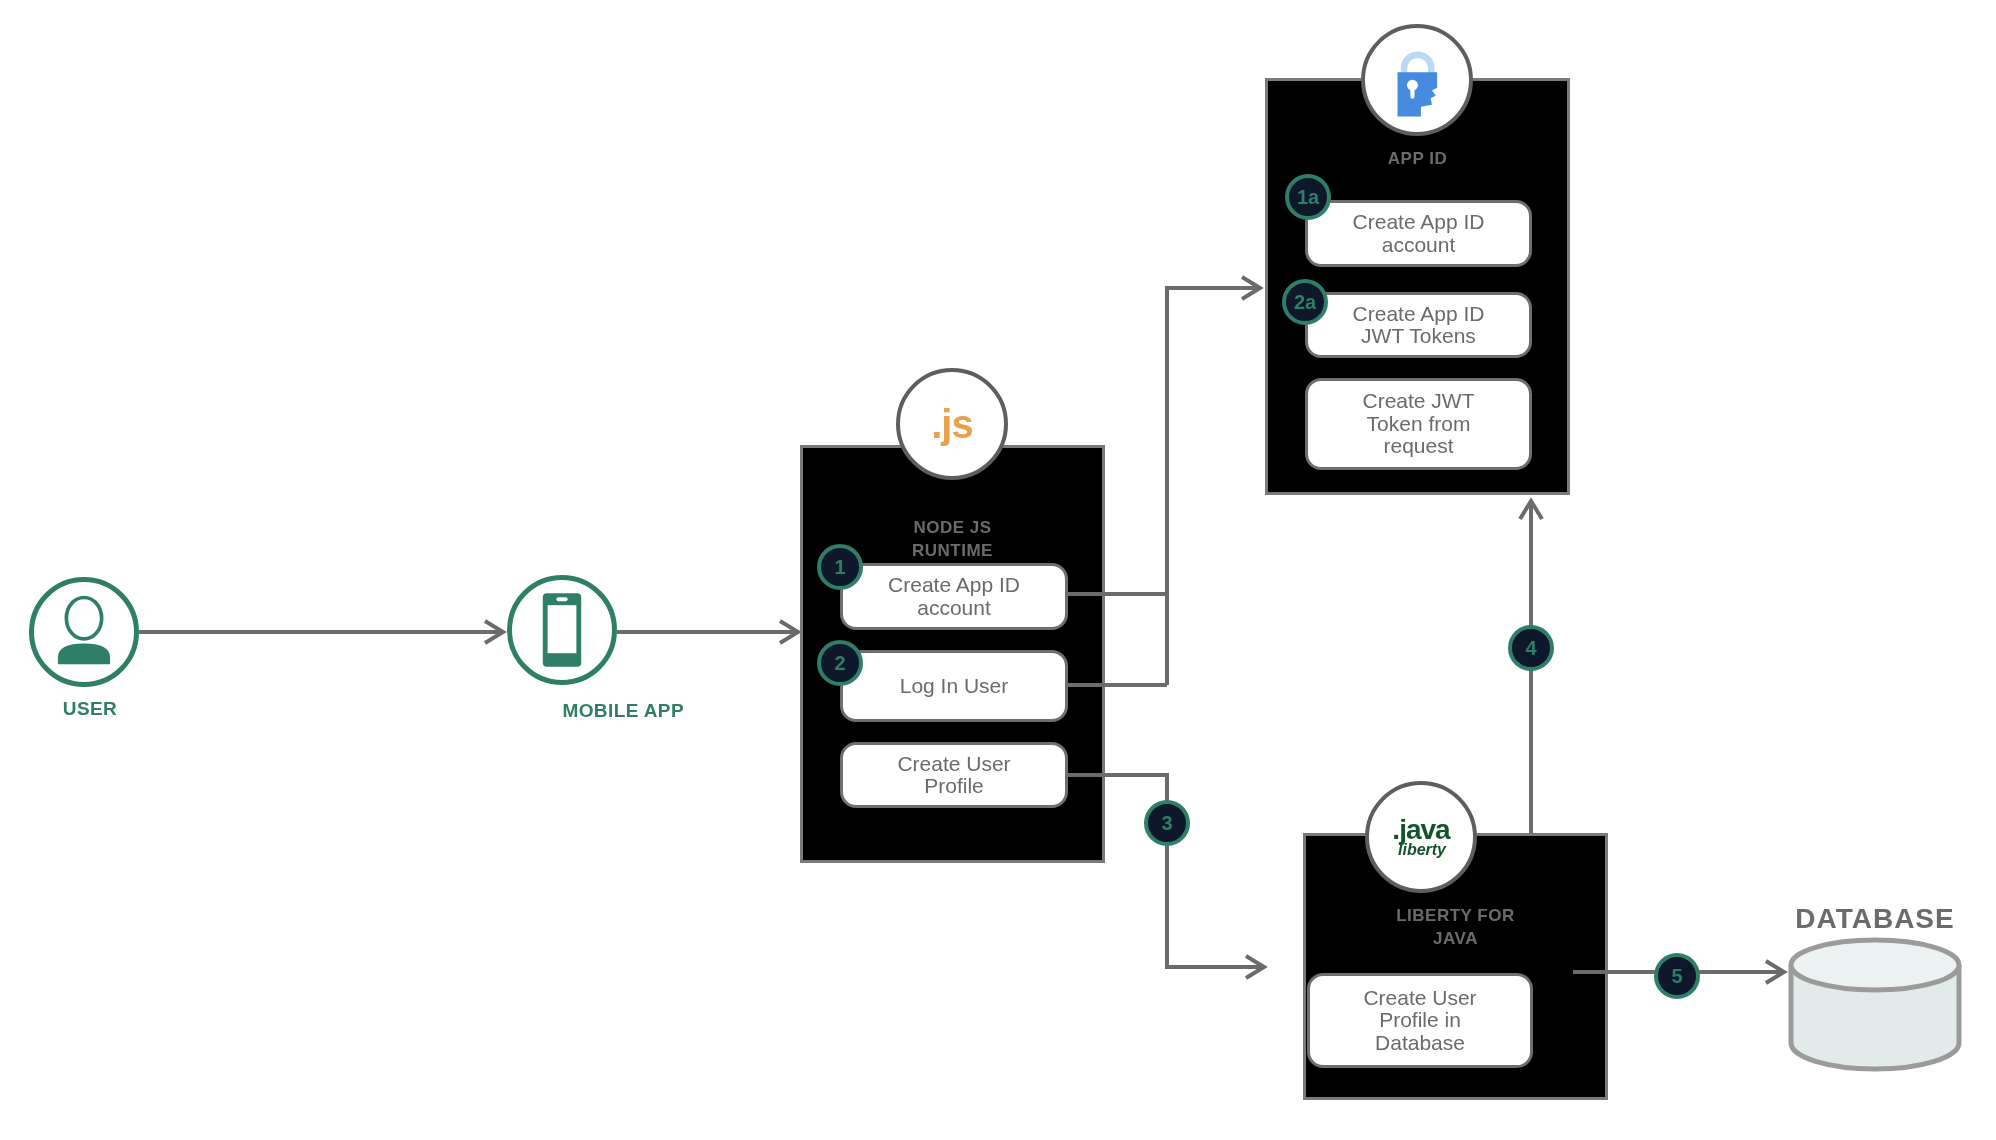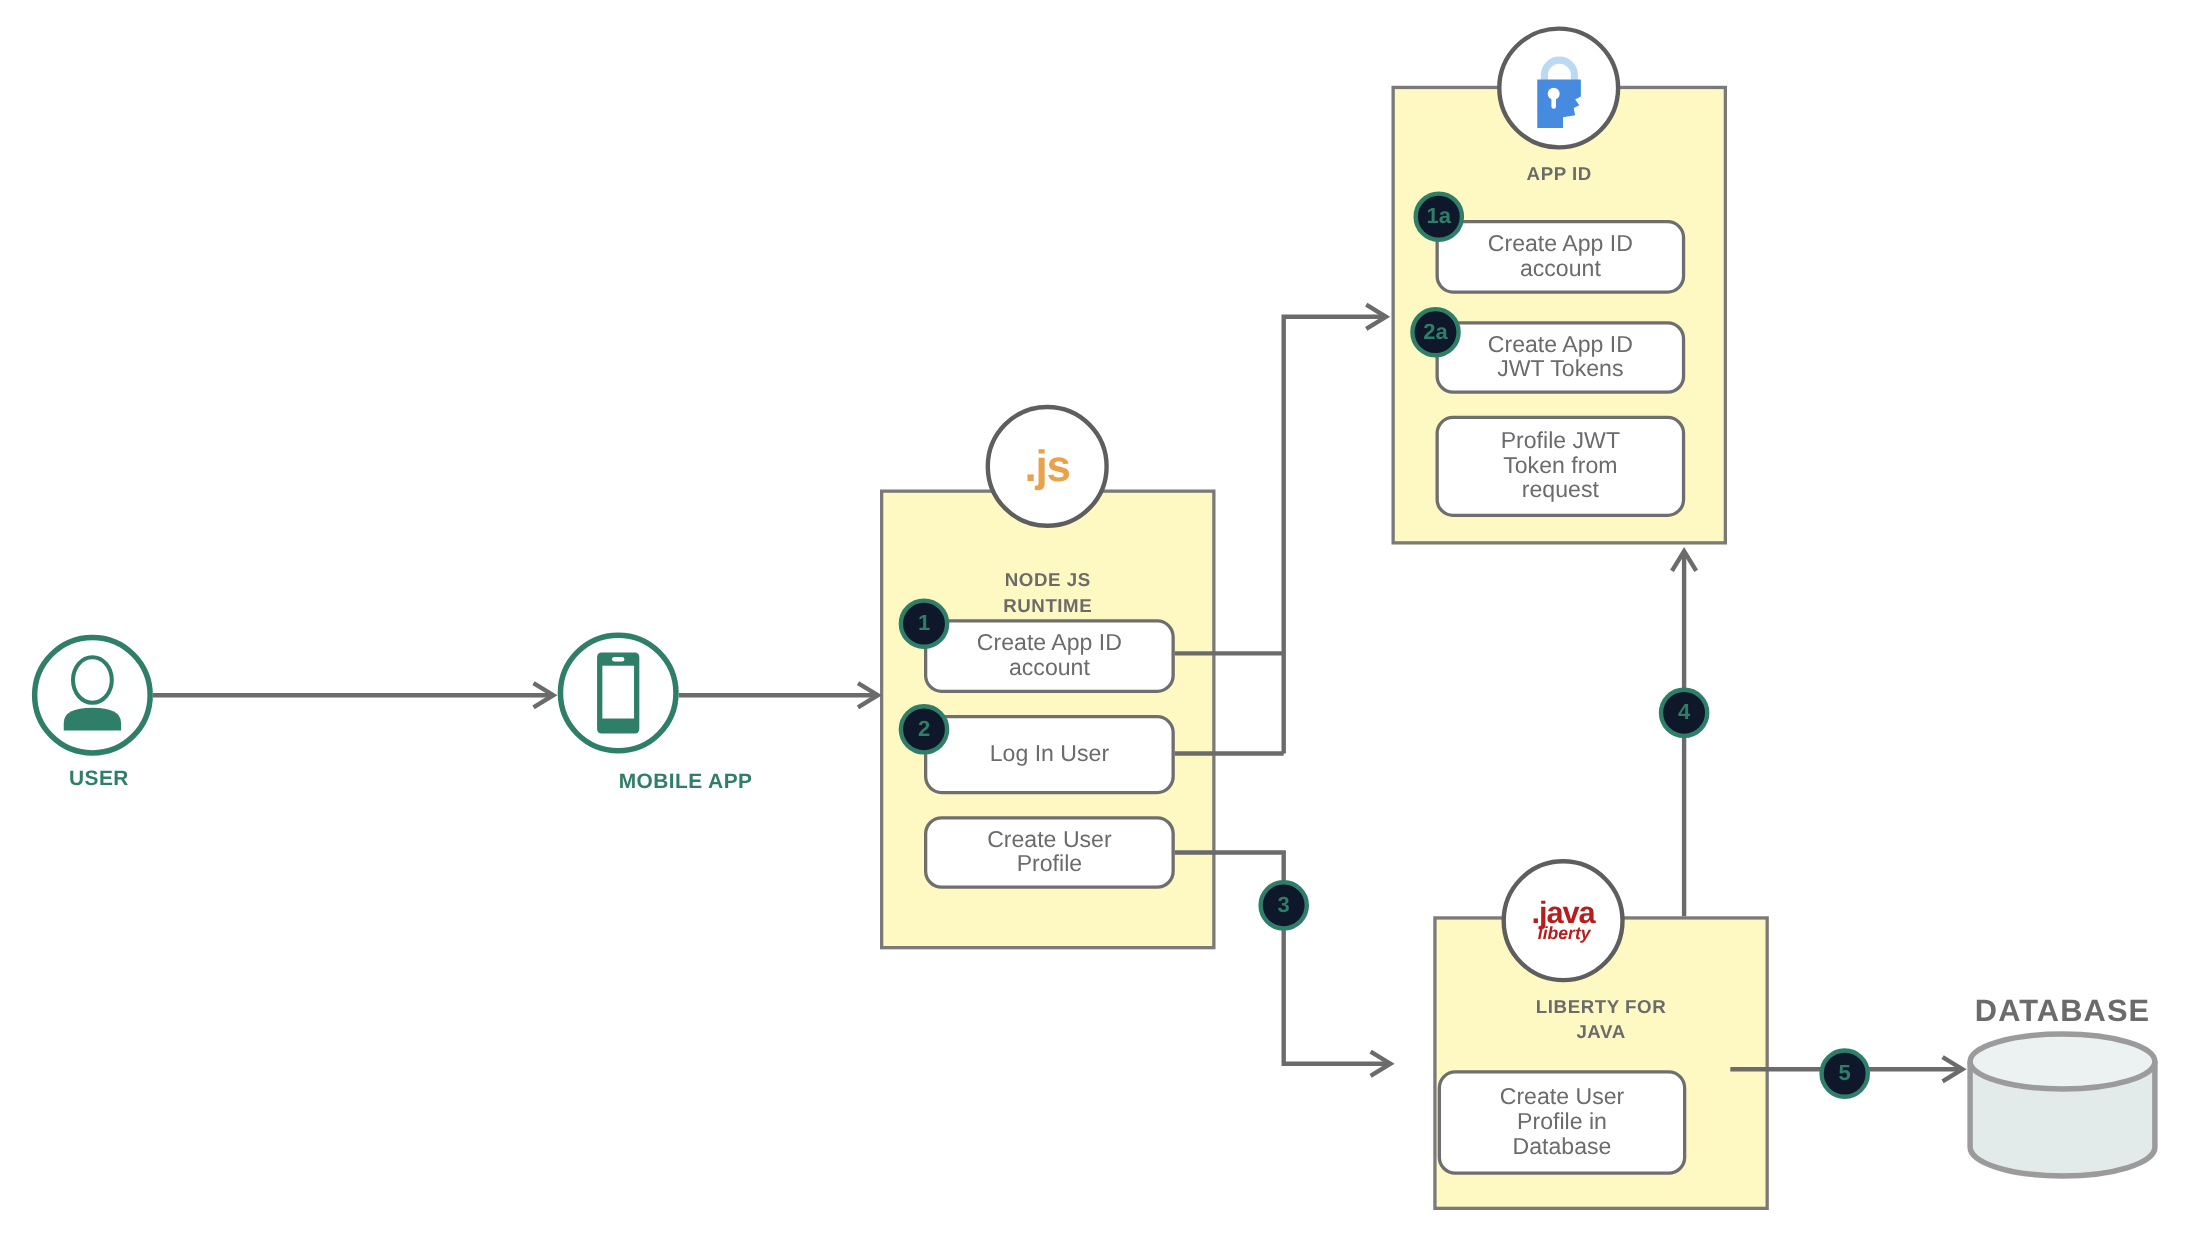--- a/index.html
+++ b/index.html
@@ -5,38 +5,38 @@
   * { margin:0; padding:0; box-sizing:border-box; }
   html,body { background:#ffffff; }
   body { font-family:"Liberation Sans","DejaVu Sans",sans-serif; }
   .canvas { position:relative; width:1996px; height:1140px; background:#fff; overflow:hidden; }
 
   
   svg.wires { position:absolute; left:0; top:0; width:1996px; height:1140px; pointer-events:none; }
   .wire { stroke:#6b6b6b; stroke-width:4; fill:none; }
 
   
-  .panel { position:absolute; background:#fef9c3; border:3px solid #7a7a7a; }
+  .panel { position:absolute; background:#000000; border:3px solid #7a7a7a; }
   .panel-nodejs  { left:800px;  top:445px; width:305px; height:418px; }
   .panel-appid   { left:1265px; top:78px;  width:305px; height:417px; }
   .panel-liberty { left:1268px; top:833px; width:305px; height:267px;margin-left:35px; }
 
   .panel-title { position:absolute; top:68px; left:0; width:100%; text-align:center;
                  font-size:17px; font-weight:bold; color:#6b6b6b; letter-spacing:.5px; line-height:23px; }
   .panel-title span { display:block; }
   .panel-appid .panel-title { top:66px; }
 
   
   .disc { position:absolute; background:#fff; border:4px solid #5e5e5e; border-radius:50%;
           display:flex; align-items:center; justify-content:center; z-index:5; }
   .disc-nodejs  { left:896px;  top:368px; width:112px; height:112px; }
   .disc-appid   { left:1361px; top:24px;  width:112px; height:112px; }
   .disc-liberty { left:1365px; top:781px; width:112px; height:112px; }
   .js-text { font-size:40px; font-weight:bold; color:#e9a24b; letter-spacing:-1px; }
-  .java-text { text-align:center; color:#b91c1c; font-weight:bold; line-height:1; }
+  .java-text { text-align:center; color:#14532d; font-weight:bold; line-height:1; }
   .java-text .jt1 { display:block; font-size:28px; letter-spacing:-1px; }
   .java-text .jt2 { display:block; font-size:16px; margin-top:-2px; margin-left:2px;font-style:italic; }
 
   
   .actor { position:absolute; width:110px; height:110px; background:#fff; border:5px solid #2e7e68;
            border-radius:50%; display:flex; align-items:center; justify-content:center; }
   .actor-user   { left:29px;  top:577px; }
   .actor-mobile { left:507px; top:575px; }
   .actor-label { position:absolute; width:200px; text-align:center; font-size:19px; font-weight:bold;
                  color:#2e7e68; letter-spacing:.4px; }
@@ -178,21 +178,21 @@
 
   <div class="step-btn a1">
     <span>Create App ID</span>
     <span>account</span>
   </div>
   <div class="step-btn a2">
     <span>Create App ID</span>
     <span>JWT Tokens</span>
   </div>
   <div class="step-btn a3">
-    <span>Profile JWT</span>
+    <span>Create JWT</span>
     <span>Token from</span>
     <span>request</span>
   </div>
 
   <div class="step-btn l1">
     <span>Create User</span>
     <span>Profile in</span>
     <span>Database</span>
   </div>
 

